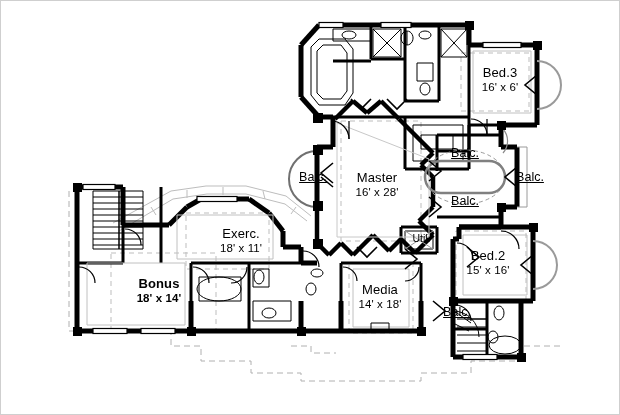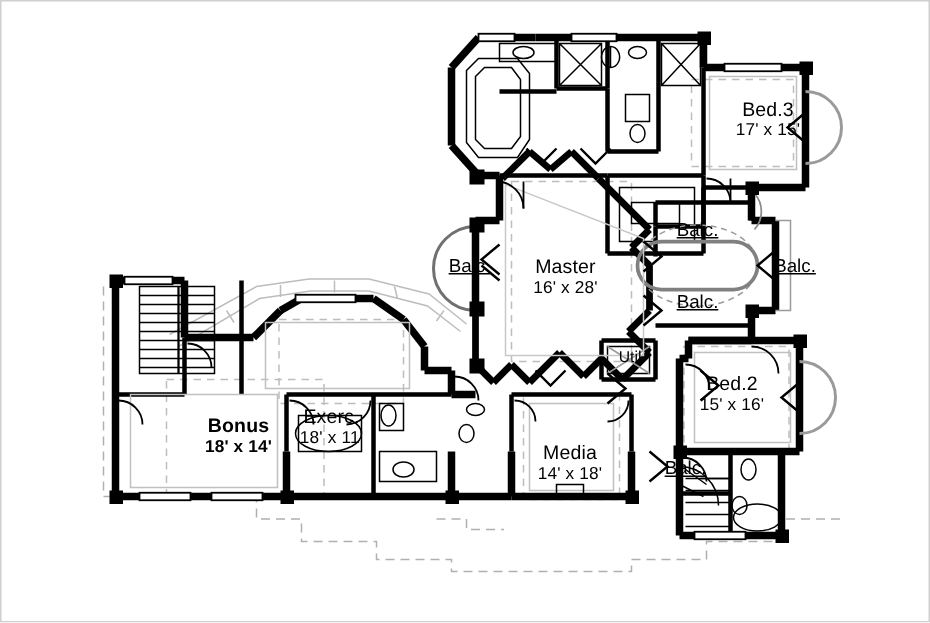--- a/index.html
+++ b/index.html
@@ -356,36 +356,36 @@
       <rect x="416" y="326" width="9" height="9"></rect>
     </g>
 
   </svg>
 
   <div class="room-label" style="left:376px; top:172px;margin-top:12px;">
     <span class="rl-name">Master</span>
     <span class="rl-dim">16' x 28'</span>
   </div>
 
-  <div class="room-label" style="left:492px; top:79px;padding-left:38px;">
+  <div class="room-label" style="left:480px; top:79px;padding-left:38px;">
     <span class="rl-name">Bed.3</span>
-    <span class="rl-dim">17' x 15'</span>
+    <span class="rl-dim">16' x 6'</span>
   </div>
 
   <div class="room-label" style="left:487px; top:262px;text-align:center;">
     <span class="rl-name">Bed.2</span>
     <span class="rl-dim">15' x 16'</span>
   </div>
 
-  <div class="room-label" style="left:379px; top:296px;margin-top:12px;">
+  <div class="room-label" style="left:379px; top:296px;">
     <span class="rl-name">Media</span>
     <span class="rl-dim">14' x 18'</span>
   </div>
 
-  <div class="room-label" style="left:220px; top:240px;margin-top:44px;">
+  <div class="room-label" style="left:240px; top:240px;">
     <span class="rl-name">Exerc.</span>
     <span class="rl-dim">18' x 11'</span>
   </div>
 
   <div class="room-label" style="left:158px; top:290px;font-weight:bold;">
     <span class="rl-name">Bonus</span>
     <span class="rl-dim">18' x 14'</span>
   </div>
 
   <div class="balc-label" style="left:312px; top:176px;">Balc.</div>

